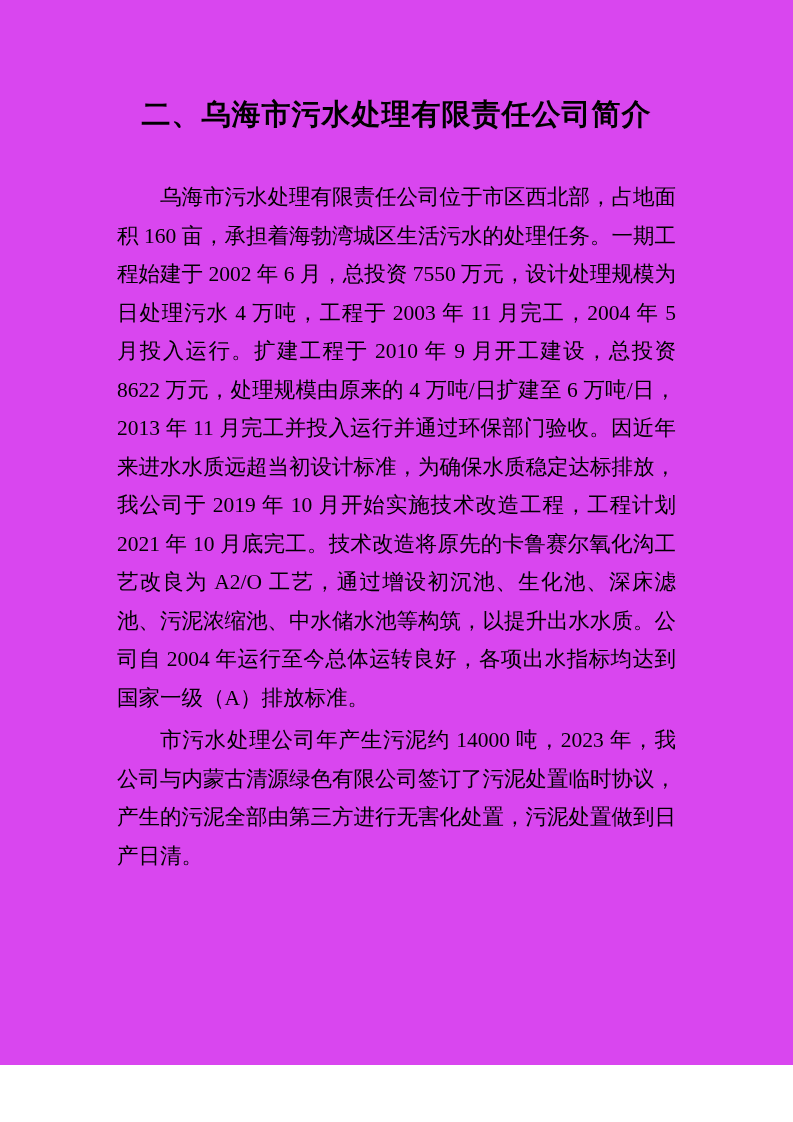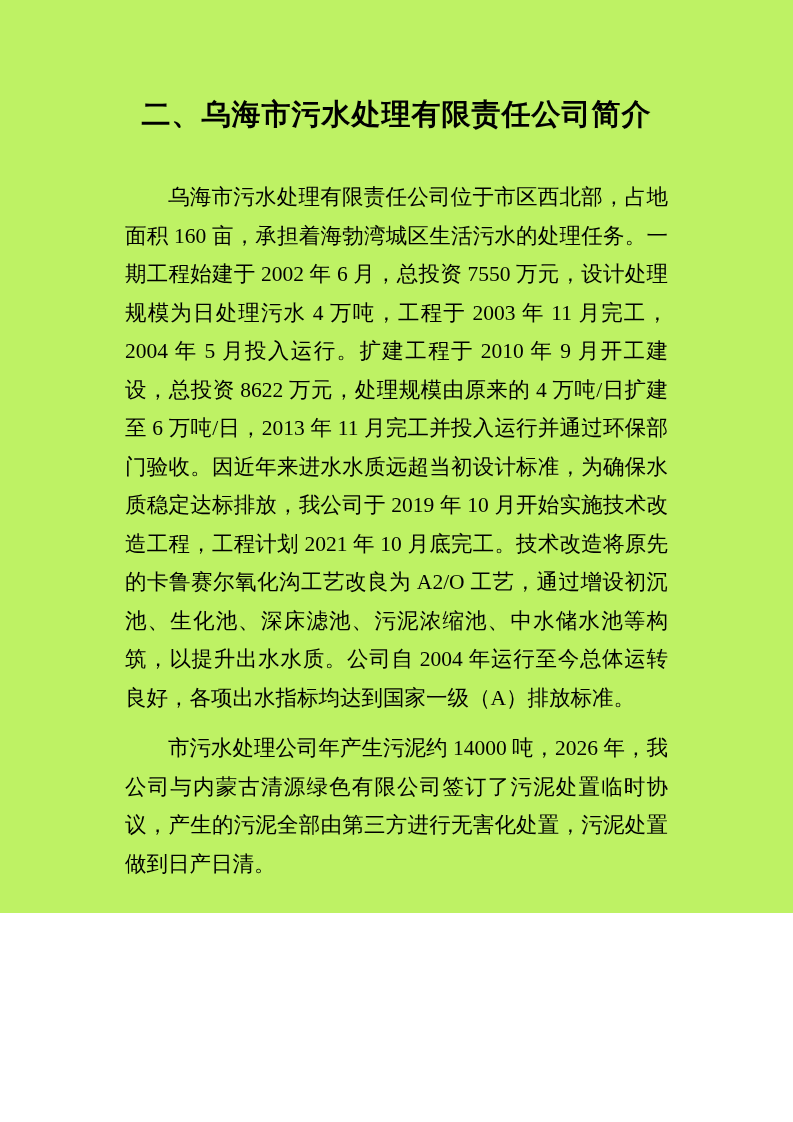--- a/index.html
+++ b/index.html
@@ -5,22 +5,22 @@
   * { margin: 0; padding: 0; box-sizing: border-box; }
   html, body {
     background: #ffffff;
     width: 793px;
     height: 1122px;
     overflow: hidden;
   }
   .page {
     position: relative;
     width: 793px;
-    height: 913px;
-    background: #bef264;
+    height: 1065px;
+    background: #d946ef;
     color: #000000;
     font-family: "Liberation Serif", "DejaVu Serif", serif;
     padding: 88px 113px 0 113px;
   }
   .doc-title {
     font-size: 29px;
     font-weight: bold;
     text-align: center;
     line-height: 52px;
     letter-spacing: 1px;
@@ -28,25 +28,25 @@
     color: #000000;
     font-family: "Liberation Serif", "DejaVu Serif", serif;
   }
   .doc-body p {
     font-size: 21.5px;
     line-height: 38.5px;
     text-align: justify;
     text-justify: inter-ideograph;
     text-indent: 2em;
     color: #000000;
-    margin: 12px;
+    margin: 4px;
   }
 </style>
 </head>
 <body>
 
 <div class="page">
   <h1 class="doc-title">二、乌海市污水处理有限责任公司简介</h1>
   <div class="doc-body">
     <p>乌海市污水处理有限责任公司位于市区西北部，占地面积 160 亩，承担着海勃湾城区生活污水的处理任务。一期工程始建于 2002 年 6 月，总投资 7550 万元，设计处理规模为日处理污水 4 万吨，工程于 2003 年 11 月完工，2004 年 5 月投入运行。扩建工程于 2010 年 9 月开工建设，总投资 8622 万元，处理规模由原来的 4 万吨/日扩建至 6 万吨/日，2013 年 11 月完工并投入运行并通过环保部门验收。因近年来进水水质远超当初设计标准，为确保水质稳定达标排放，我公司于 2019 年 10 月开始实施技术改造工程，工程计划 2021 年 10 月底完工。技术改造将原先的卡鲁赛尔氧化沟工艺改良为 A2/O 工艺，通过增设初沉池、生化池、深床滤池、污泥浓缩池、中水储水池等构筑，以提升出水水质。公司自 2004 年运行至今总体运转良好，各项出水指标均达到国家一级（A）排放标准。</p>
-    <p>市污水处理公司年产生污泥约 14000 吨，2026 年，我公司与内蒙古清源绿色有限公司签订了污泥处置临时协议，产生的污泥全部由第三方进行无害化处置，污泥处置做到日产日清。</p>
+    <p>市污水处理公司年产生污泥约 14000 吨，2023 年，我公司与内蒙古清源绿色有限公司签订了污泥处置临时协议，产生的污泥全部由第三方进行无害化处置，污泥处置做到日产日清。</p>
   </div>
 </div>
 
 </body></html>

